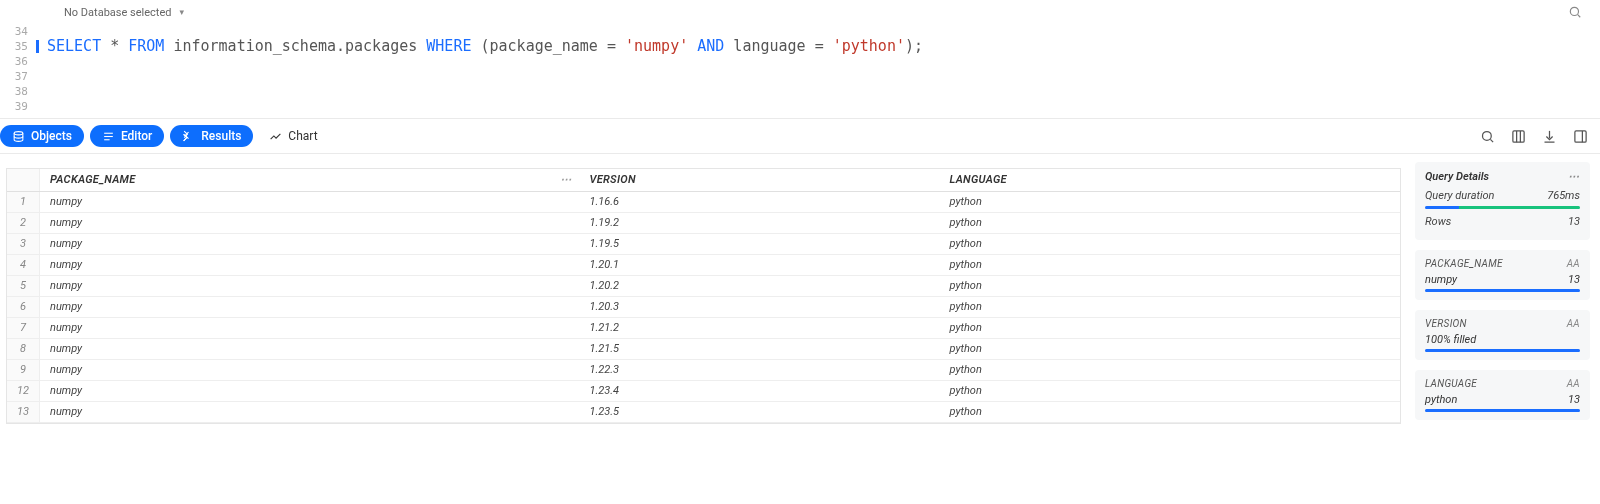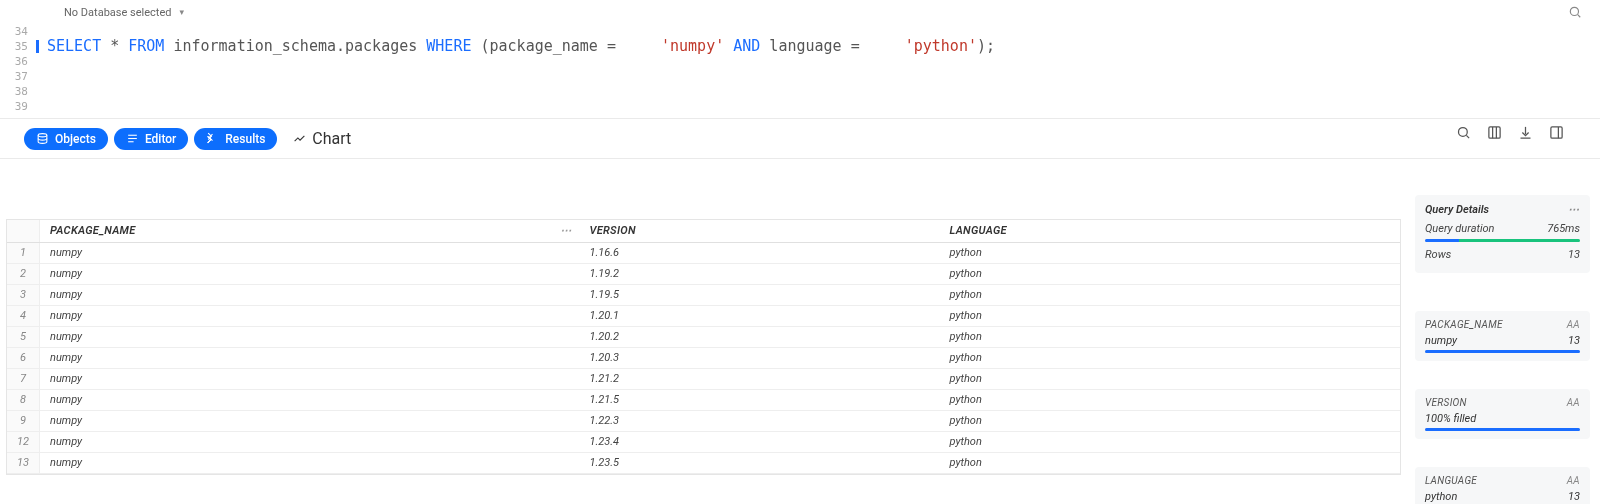--- a/index.html
+++ b/index.html
@@ -53,29 +53,29 @@
 }
 .code-line { display: flex; align-items: center; }
 .run-bar {
   width: 3px;
   height: 13px;
   background: #1a6dff;
   margin-right: 8px;
   display: inline-block;
 }
 .kw { color: #1a6dff; }
-.str { color: #c0392b; margin-left: 36px; }
+.str { color: #c0392b; }
 .ident { color: #555; }
 
 .tabbar {
   display: flex;
-  align-items: flex-start;
+  align-items: center;
   border-top: 1px solid #eaeaea;
   border-bottom: 1px solid #eaeaea;
-  padding: 6px 24px;
+  padding: 6px 0;
   justify-content: space-between;
 }
 .tab-left { display: flex; align-items: center; gap: 6px; }
 .tab-right { display: flex; align-items: center; gap: 16px; padding-right: 12px; color: #555; }
 .pill {
   display: inline-flex;
   align-items: center;
   gap: 6px;
   background: #0d6efd;
   color: #fff;
@@ -84,21 +84,21 @@
   border-radius: 14px;
   padding: 4px 12px;
   cursor: pointer;
 }
 .pill svg { flex-shrink: 0; }
 .plain-tab {
   display: inline-flex;
   align-items: center;
   gap: 6px;
   color: #333;
-  font-size: 16px;
+  font-size: 12px;
   padding: 4px 10px;
   cursor: pointer;
 }
 .icon-btn { cursor: pointer; display: inline-flex; align-items: center; }
 
 .results-area {
   display: flex;
   align-items: center;
   font-style: italic;
 }
@@ -138,21 +138,20 @@
   display: flex;
   flex-direction: column;
   gap: 10px;
 }
 .card {
   background: #f6f7f8;
   border-radius: 4px;
   padding: 8px 10px;
   font-size: 11px;
   color: #444;
-  margin-top: 28px;
 }
 .card .hdr {
   display:flex; justify-content:space-between; align-items:center; font-weight:600; color:#333; margin-bottom:6px;
 }
 .row-kv { display:flex; justify-content:space-between; margin-bottom:4px; }
 .bar { height:3px; border-radius:2px; background:#e0e0e0; position:relative; overflow:hidden;}
 .bar .fill-blue { position:absolute; left:0; top:0; bottom:0; background:#1a6dff;}
 .bar .fill-green { position:absolute; top:0; bottom:0; background:#19c37d;}
 .Aa { color:#888; font-size:10px; }
 .fld-name { font-size:10px; letter-spacing:0.3px; color:#555; text-transform:uppercase; margin-bottom:4px; display:flex; justify-content:space-between;}

